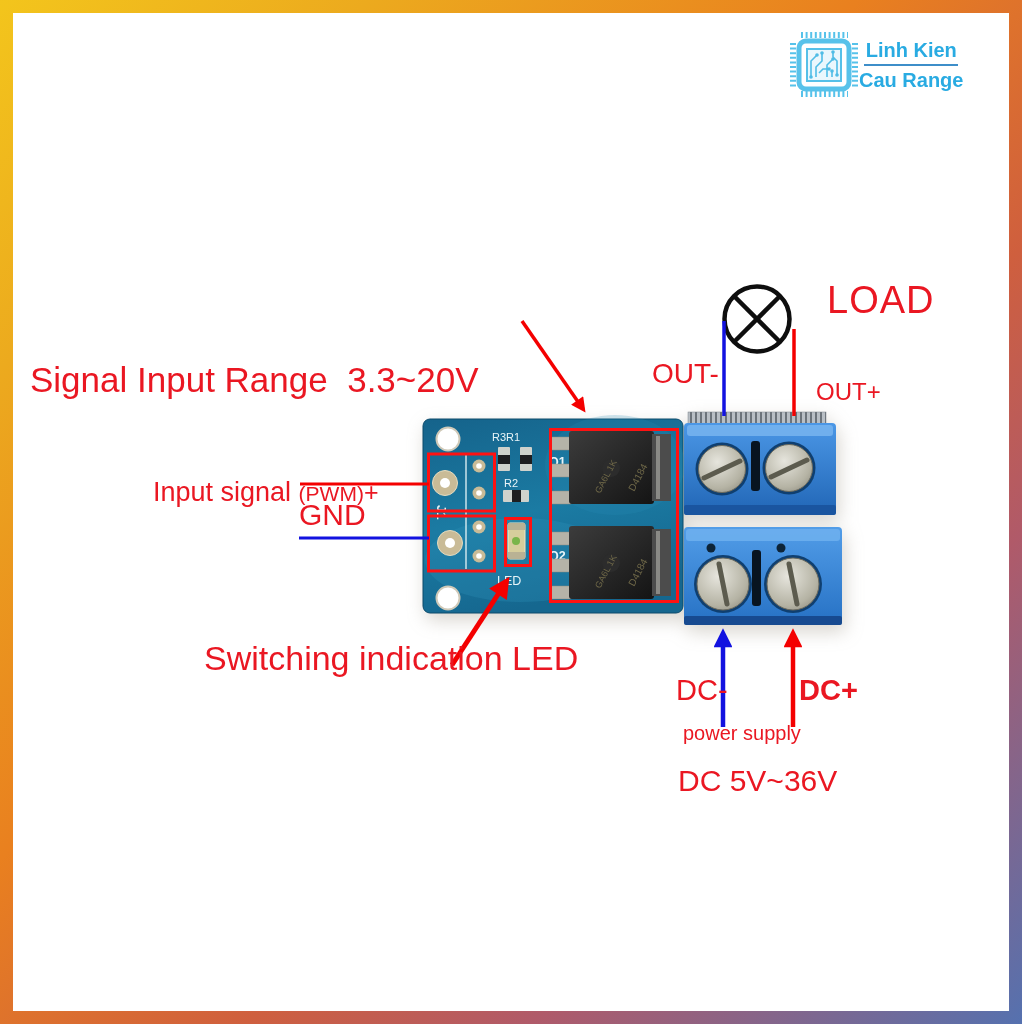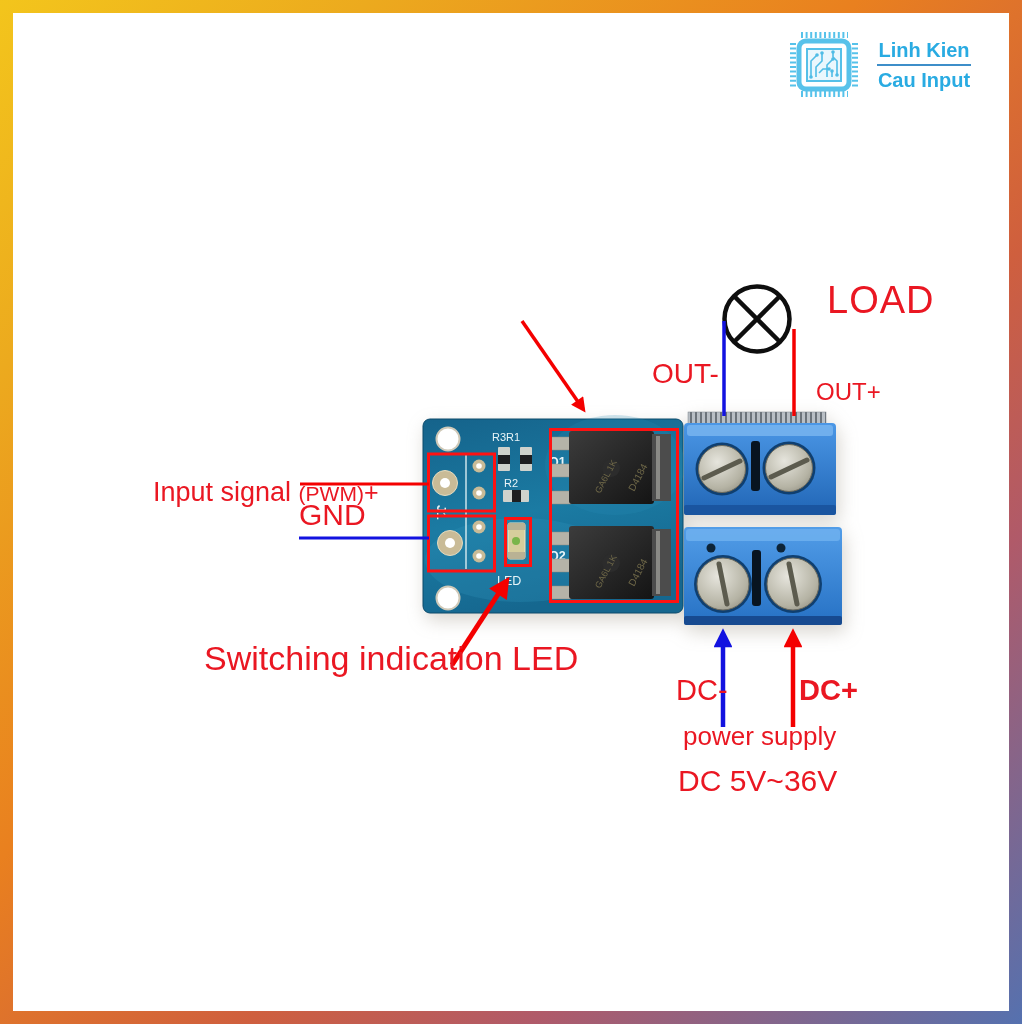--- a/index.html
+++ b/index.html
@@ -14,24 +14,24 @@
   .t-outm{left:639px;top:346px;font-size:28px;}
   .t-outp{left:783px;top:366px;font-size:24px;margin-left:20px;}
   .t-range{left:17px;top:349px;font-size:35px;white-space:pre;}
   .t-input{left:140px;top:433px;font-size:27px;margin-top:32px;}
   .t-input .small{font-size:21px;}
   .t-input .plus{font-size:25px;}
   .t-gnd{left:286px;top:486px;font-size:30px;}
   .t-led{left:191px;top:628px;font-size:34px;}
   .t-dcm{left:663px;top:662px;font-size:29px;text-align:center;}
   .t-dcp{left:786px;top:662px;font-size:29px;font-weight:bold;}
-  .t-ps{left:670px;top:710px;font-size:26px;}
+  .t-ps{left:670px;top:710px;font-size:20px;}
   .t-sr{left:665px;top:752px;font-size:30px;}
   .logo{position:absolute;left:776px;top:18px;display:flex;align-items:center;}
-  .logo-text{margin-left:18px;text-align:center;color:#29abe2;font-weight:bold;font-size:20px;line-height:1.1;}
+  .logo-text{text-align:center;color:#29abe2;font-weight:bold;font-size:20px;line-height:1.1;}
   .logo-div{height:2px;background:#3e8ec9;width:94px;margin:3px auto;}
   .module-svg{position:absolute;left:387px;top:385px;filter:drop-shadow(3px 7px 9px rgba(130,120,100,0.30));}
   .overlay-svg{position:absolute;left:0;top:0;pointer-events:none;}
   svg text{font-family:"Liberation Sans","DejaVu Sans",sans-serif;}
 </style>
 </head>
 <body>
 
 <div class="frame">
 <div class="canvas">
@@ -59,21 +59,21 @@
             <circle cx="44" cy="21" r="1.8"></circle>
         <circle cx="43" cy="40" r="1.8"></circle>
             <circle cx="40" cy="38" r="1.8"></circle>
         <circle cx="22" cy="46" r="1.8"></circle>
             <circle cx="48" cy="44" r="1.8"></circle>
       </g>
     </svg>
     <div class="logo-text">
       <div>Linh Kien</div>
       <div class="logo-div"></div>
-      <div>Cau Input</div>
+      <div>Cau Range</div>
     </div>
   </div>
 
   <svg class="module-svg" width="465" height="248" viewBox="400 398 465 248">
     <defs>
       <linearGradient id="gBoard" x1="0" y1="0" x2="0.3" y2="1">
         <stop offset="0" stop-color="#15638b"></stop>
             <stop offset="0.55" stop-color="#1b7ba3"></stop>
             <stop offset="1" stop-color="#15678f"></stop>
       </linearGradient>
@@ -234,20 +234,21 @@
 
     <path d="M439 652 L493 569" stroke="#f40000" stroke-width="5" fill="none" marker-end="url(#mr)"></path>
 
     <path d="M710 714 L710 621" stroke="#1212e0" stroke-width="4.5" fill="none" marker-end="url(#mb)"></path>
     <path d="M780 714 L780 621" stroke="#f40000" stroke-width="4.5" fill="none" marker-end="url(#mr)"></path>
   </svg>
 
   <div class="abs red t-load">LOAD</div>
   <div class="abs red t-outm">OUT-</div>
   <div class="abs red t-outp">OUT+</div>
+  <div class="abs red t-range">Signal Input Range  3.3~20V</div>
   <div class="abs red t-input"><span>Input signal </span><span class="small">(PWM)</span><span class="plus">+</span></div>
   <div class="abs red t-gnd">GND</div>
   <div class="abs red t-led">Switching indication LED</div>
   <div class="abs red t-dcm">DC-</div>
   <div class="abs red t-dcp">DC+</div>
   <div class="abs red t-ps">power supply</div>
   <div class="abs red t-sr">DC 5V~36V</div>
 
 </div>
 </div>

